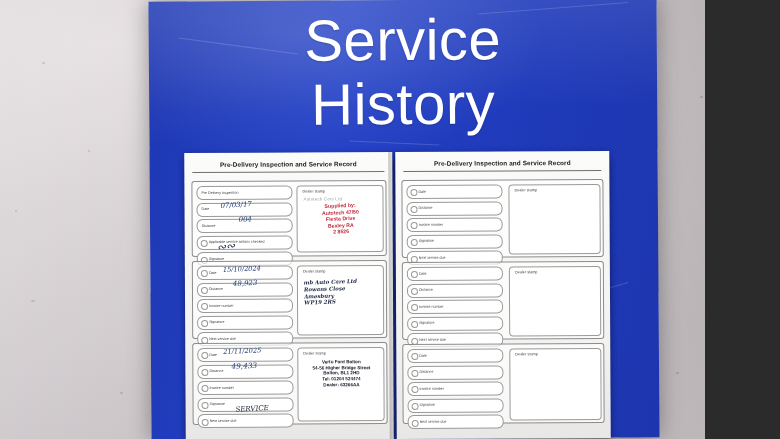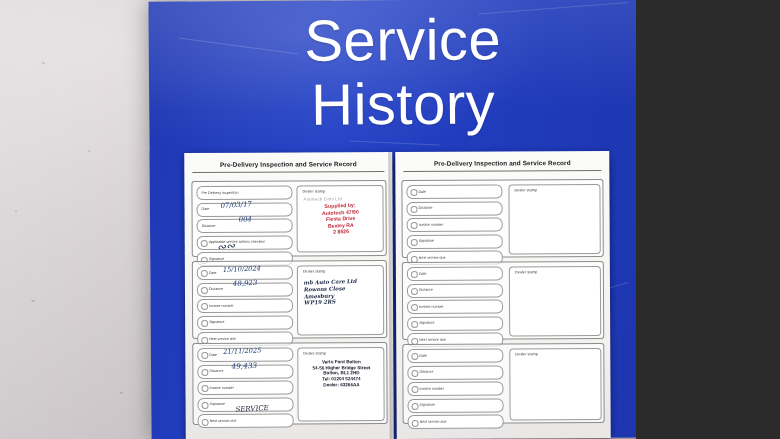--- a/index.html
+++ b/index.html
@@ -2,21 +2,21 @@
 <html><head>
 <meta charset="utf-8">
 <style>
   html, body {
     margin: 0;
     padding: 0;
     background: #2b2b2b;
   }
   #stage {
     position: relative;
-    width: 636px;
+    width: 705px;
     height: 439px;
     overflow: hidden;
     background: #b91c1c;
     font-family: "Liberation Sans", sans-serif;
   }
 
   
   #backdrop {
     position: absolute;
     inset: 0;

